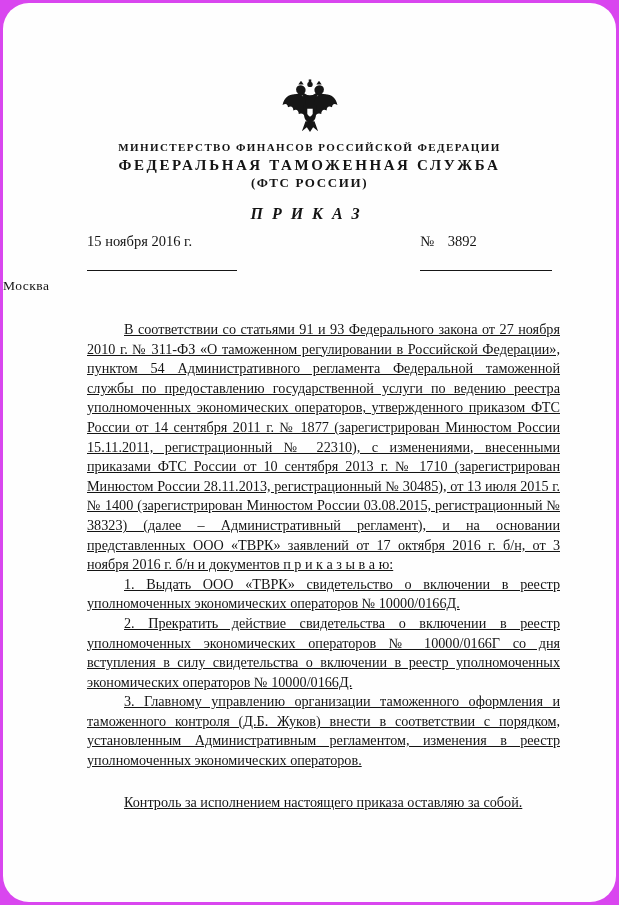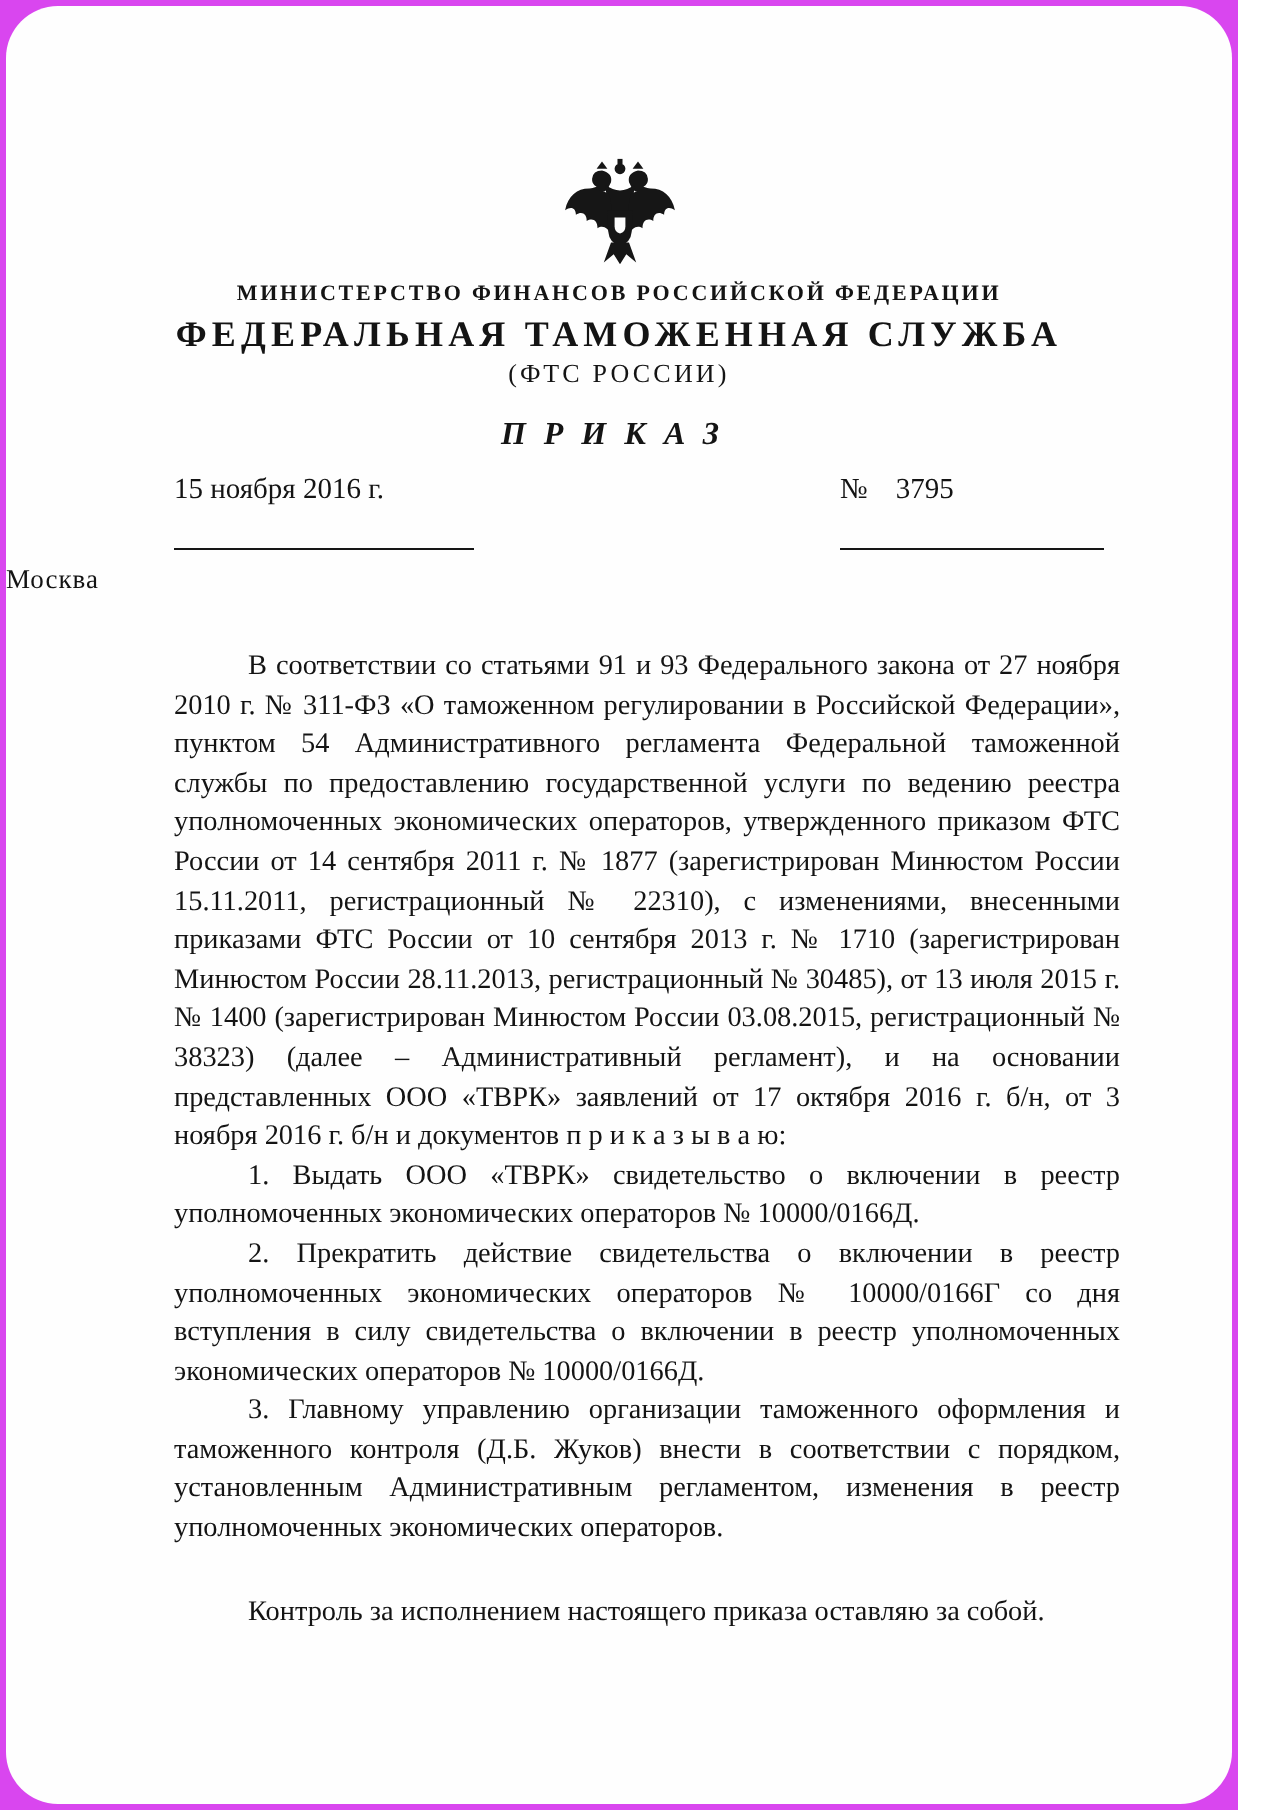--- a/index.html
+++ b/index.html
@@ -28,29 +28,29 @@
     margin:76px auto 8px auto;
   }
   .ministry {
     text-align:center;
     font-size:11px;
     font-weight:bold;
     letter-spacing:1.4px;
   }
   .service {
     text-align:center;
-    font-size:18px;
+    font-size:15px;
     font-weight:bold;
     letter-spacing:2.6px;
     margin-top:4px;
   }
   .service-abbr {
     text-align:center;
     font-size:13px;
-    font-weight:normal;
+    font-weight:bold;
     letter-spacing:1.6px;
     margin-top:1px;
   }
   .doc-type {
     text-align:center;
     font-size:16px;
     font-weight:bold;
     letter-spacing:9px;
     margin-top:14px;
     font-style:italic;
@@ -79,20 +79,21 @@
     text-align:center;
     font-weight:bold;
     font-size:13.5px;
     line-height:16.5px;
   }
   .body-block {
     margin:26px 56px 0 84px;
     font-size:14.2px;
     line-height:19.6px;
     text-align:justify;
+    text-decoration:underline;
   }
   .body-block p { text-indent:37px; }
   .body-block p.control { margin-top:22px; }
 </style>
 </head>
 <body>
 
 <div class="scan">
   <div class="page">
 
@@ -123,21 +124,21 @@
       <path d="M29 33 h6 v5 q0 3 -3 4 q-3 -1 -3 -4 z" fill="#fefefe"></path>
     </svg>
 
     <div class="ministry">МИНИСТЕРСТВО ФИНАНСОВ РОССИЙСКОЙ ФЕДЕРАЦИИ</div>
     <div class="service">ФЕДЕРАЛЬНАЯ ТАМОЖЕННАЯ СЛУЖБА</div>
     <div class="service-abbr">(ФТС РОССИИ)</div>
     <div class="doc-type">ПРИКАЗ</div>
 
     <div class="date-row">
       <span class="u date-cell">15 ноября 2016 г.</span>
-      <span class="u num-cell"><span>№</span><span class="gap"></span><span>3795</span></span>
+      <span class="u num-cell"><span>№</span><span class="gap"></span><span>3892</span></span>
     </div>
 
     <div class="city">Москва</div>
 
 
     <div class="body-block">
       <p>В соответствии со статьями 91 и 93 Федерального закона от 27 ноября 2010 г. № 311-ФЗ «О таможенном регулировании в Российской Федерации», пунктом 54 Административного регламента Федеральной таможенной службы по предоставлению государственной услуги по ведению реестра уполномоченных экономических операторов, утвержденного приказом ФТС России от 14 сентября 2011 г. № 1877 (зарегистрирован Минюстом России 15.11.2011, регистрационный № 22310), с изменениями, внесенными приказами ФТС России от 10 сентября 2013 г. № 1710 (зарегистрирован Минюстом России 28.11.2013, регистрационный № 30485), от 13 июля 2015 г. № 1400 (зарегистрирован Минюстом России 03.08.2015, регистрационный № 38323) (далее – Административный регламент), и на основании представленных ООО «ТВРК» заявлений от 17 октября 2016 г. б/н, от 3 ноября 2016 г. б/н и документов п р и к а з ы в а ю:</p>
       <p>1. Выдать ООО «ТВРК» свидетельство о включении в реестр уполномоченных экономических операторов № 10000/0166Д.</p>
       <p>2. Прекратить действие свидетельства о включении в реестр уполномоченных экономических операторов № 10000/0166Г со дня вступления в силу свидетельства о включении в реестр уполномоченных экономических операторов № 10000/0166Д.</p>
       <p>3. Главному управлению организации таможенного оформления и таможенного контроля (Д.Б. Жуков) внести в соответствии с порядком, установленным Административным регламентом, изменения в реестр уполномоченных экономических операторов.</p>

